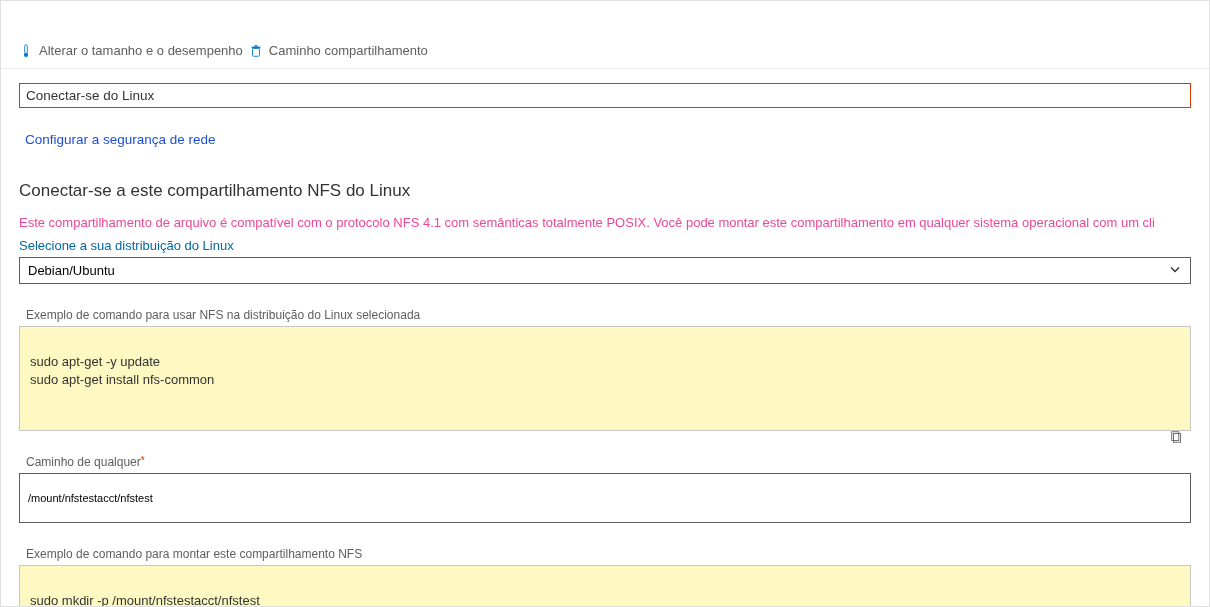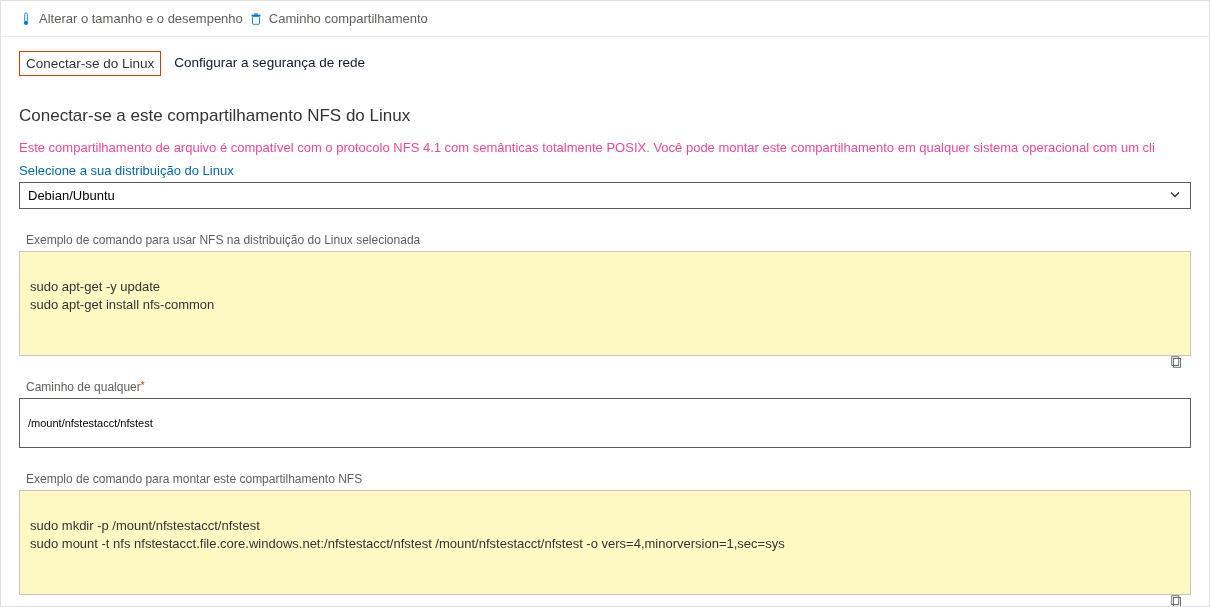--- a/index.html
+++ b/index.html
@@ -12,44 +12,46 @@
       height: 607px;
       overflow: hidden;
       border: 1px solid #e0e0e0;
     }
     .toolbar {
       display: flex;
       align-items: center;
       padding: 10px 18px;
       border-bottom: 1px solid #e8e8e8;
       gap: 6px;
+      margin-top: 32px;
     }
     .toolbar-item {
       display: flex;
       align-items: center;
       gap: 6px;
       color: #605e5c;
       cursor: pointer;
       font-size: 13px;
     }
     .toolbar-icon {
       width: 14px;
       height: 14px;
       display: inline-flex;
       align-items: center;
       justify-content: center;
     }
     .tabs {
       display: flex;
-      gap: 7px;
+      gap: 20px;
       padding: 14px 18px 6px 18px;
       font-size: 13.5px;
+      flex-direction: column;
     }
     .tab {
-      color: #0f172a;
+      color: #1d4ed8;
       cursor: pointer;
       padding: 4px 6px;
     }
     .tab.active {
       border: 1px solid #d83b01;
       color: #333;
     }
     .content {
       padding: 10px 18px 0 18px;
     }

